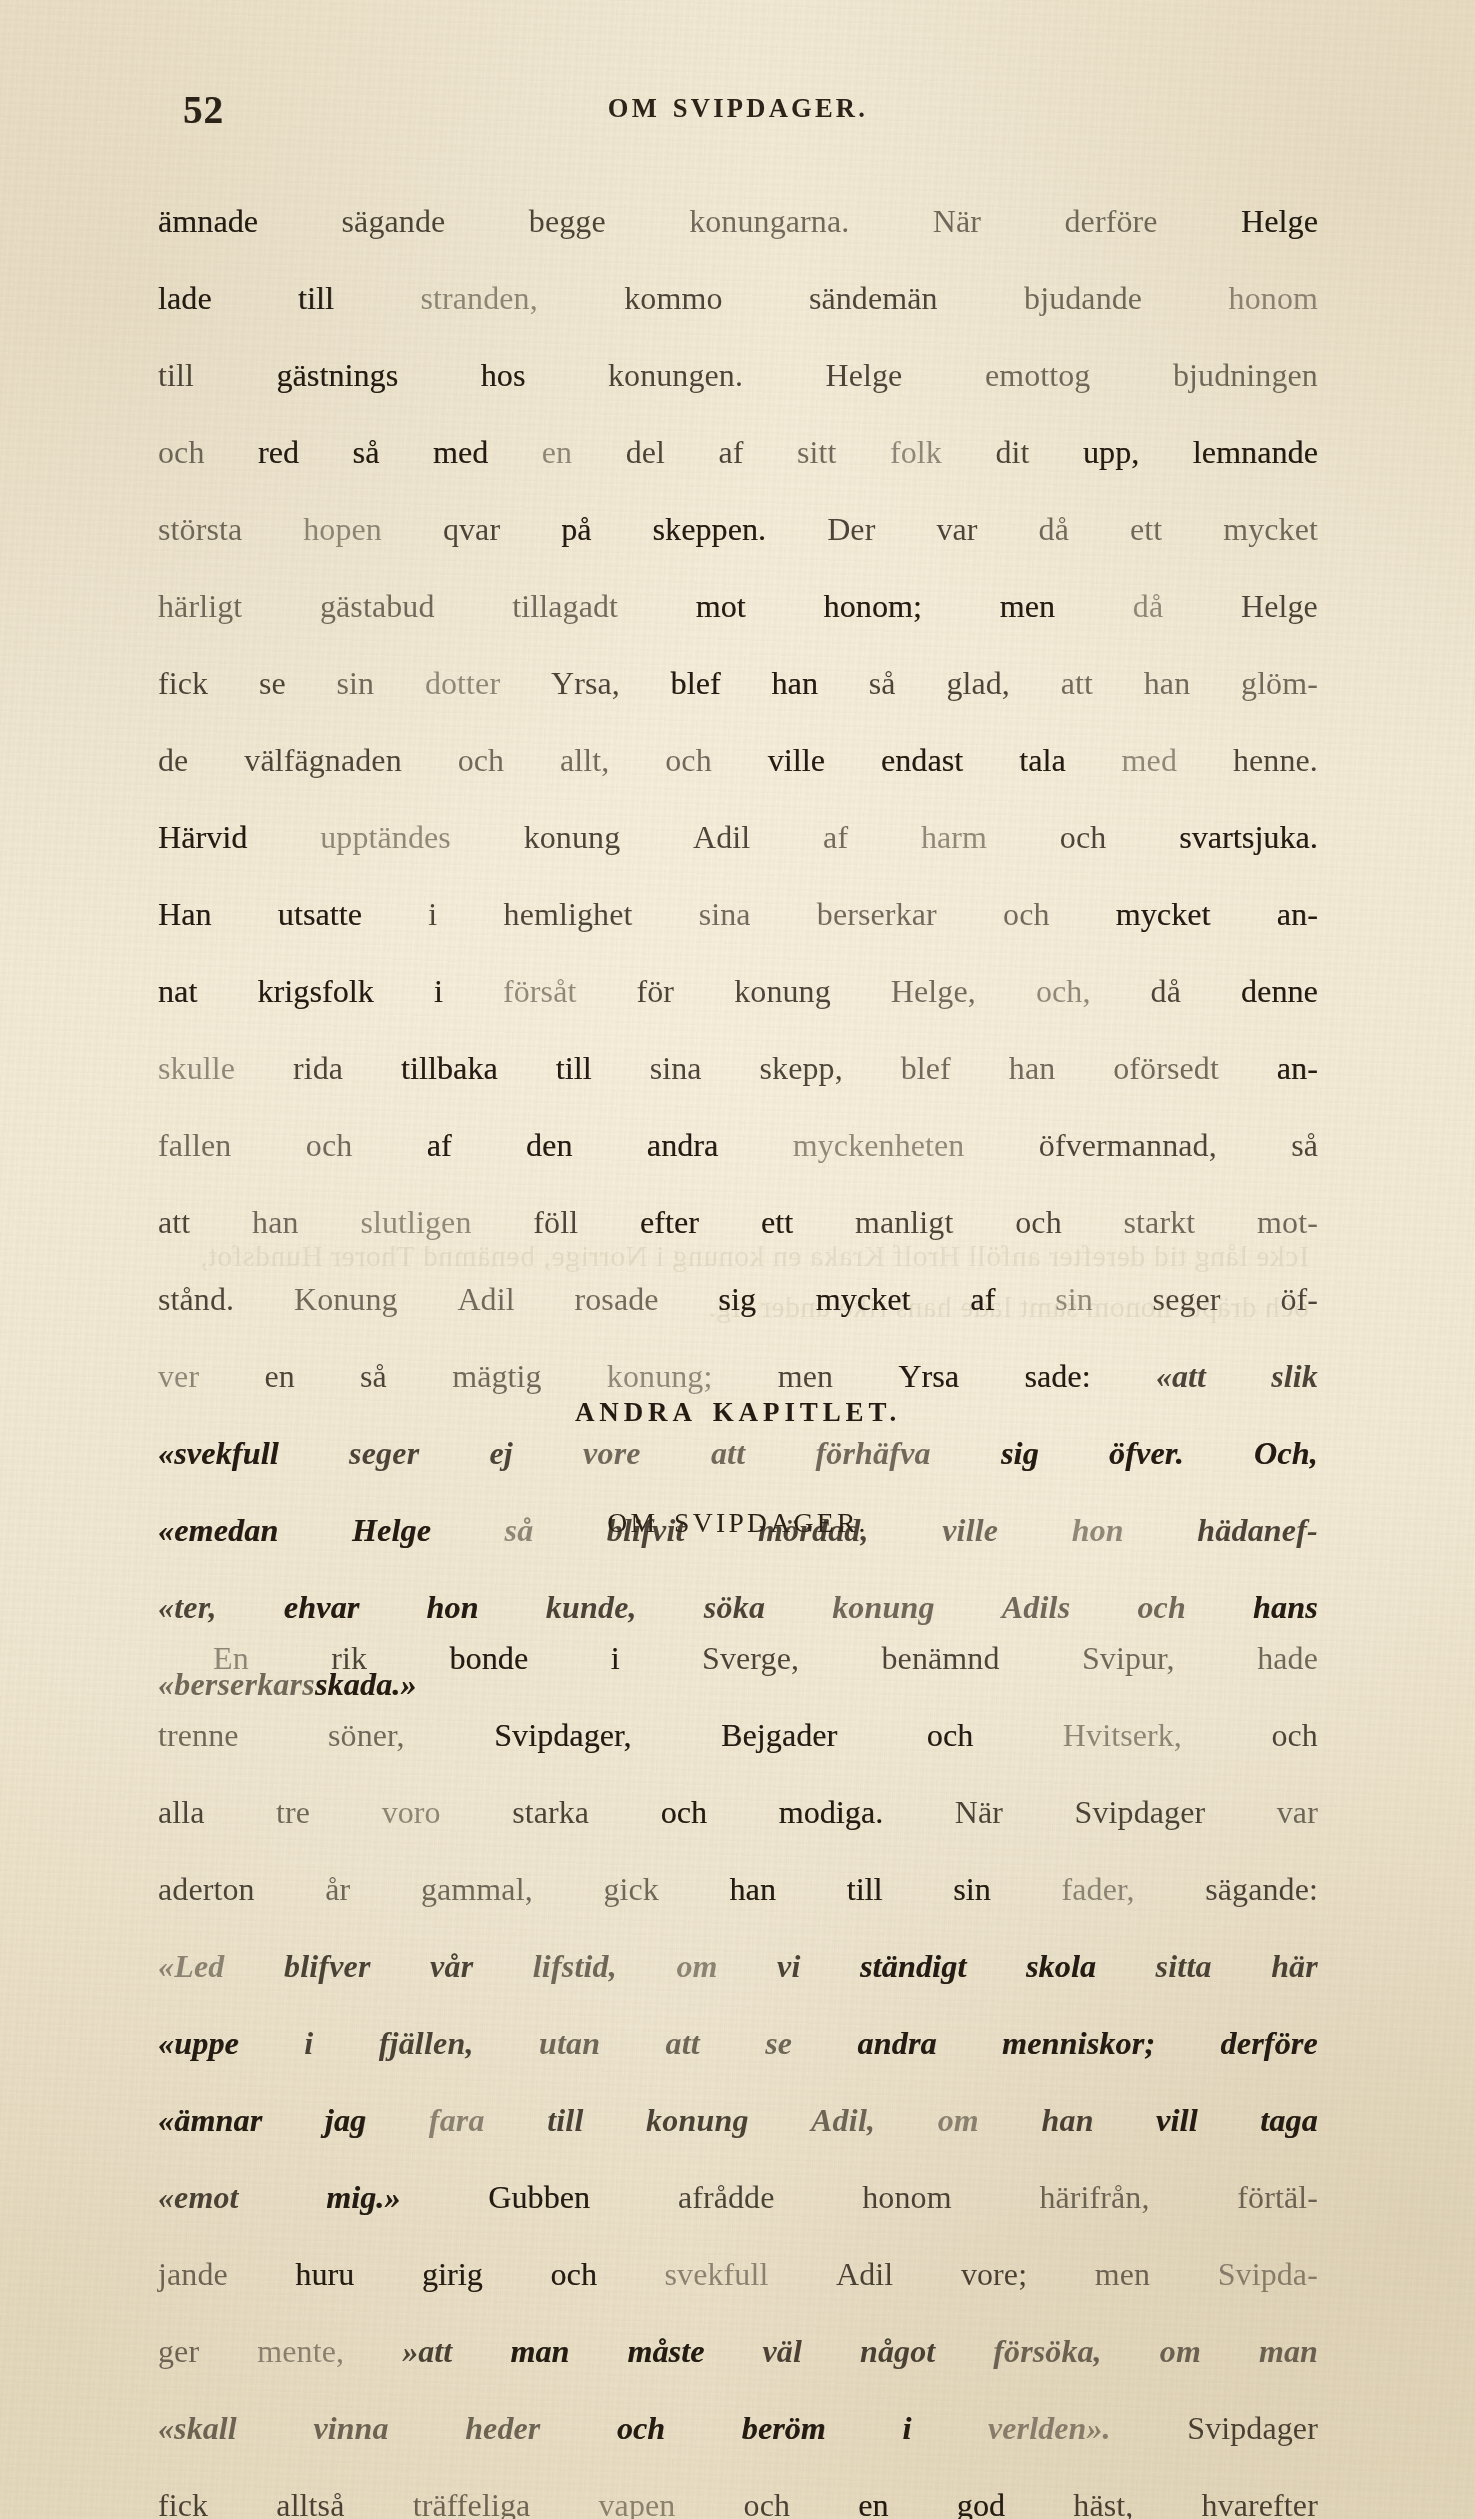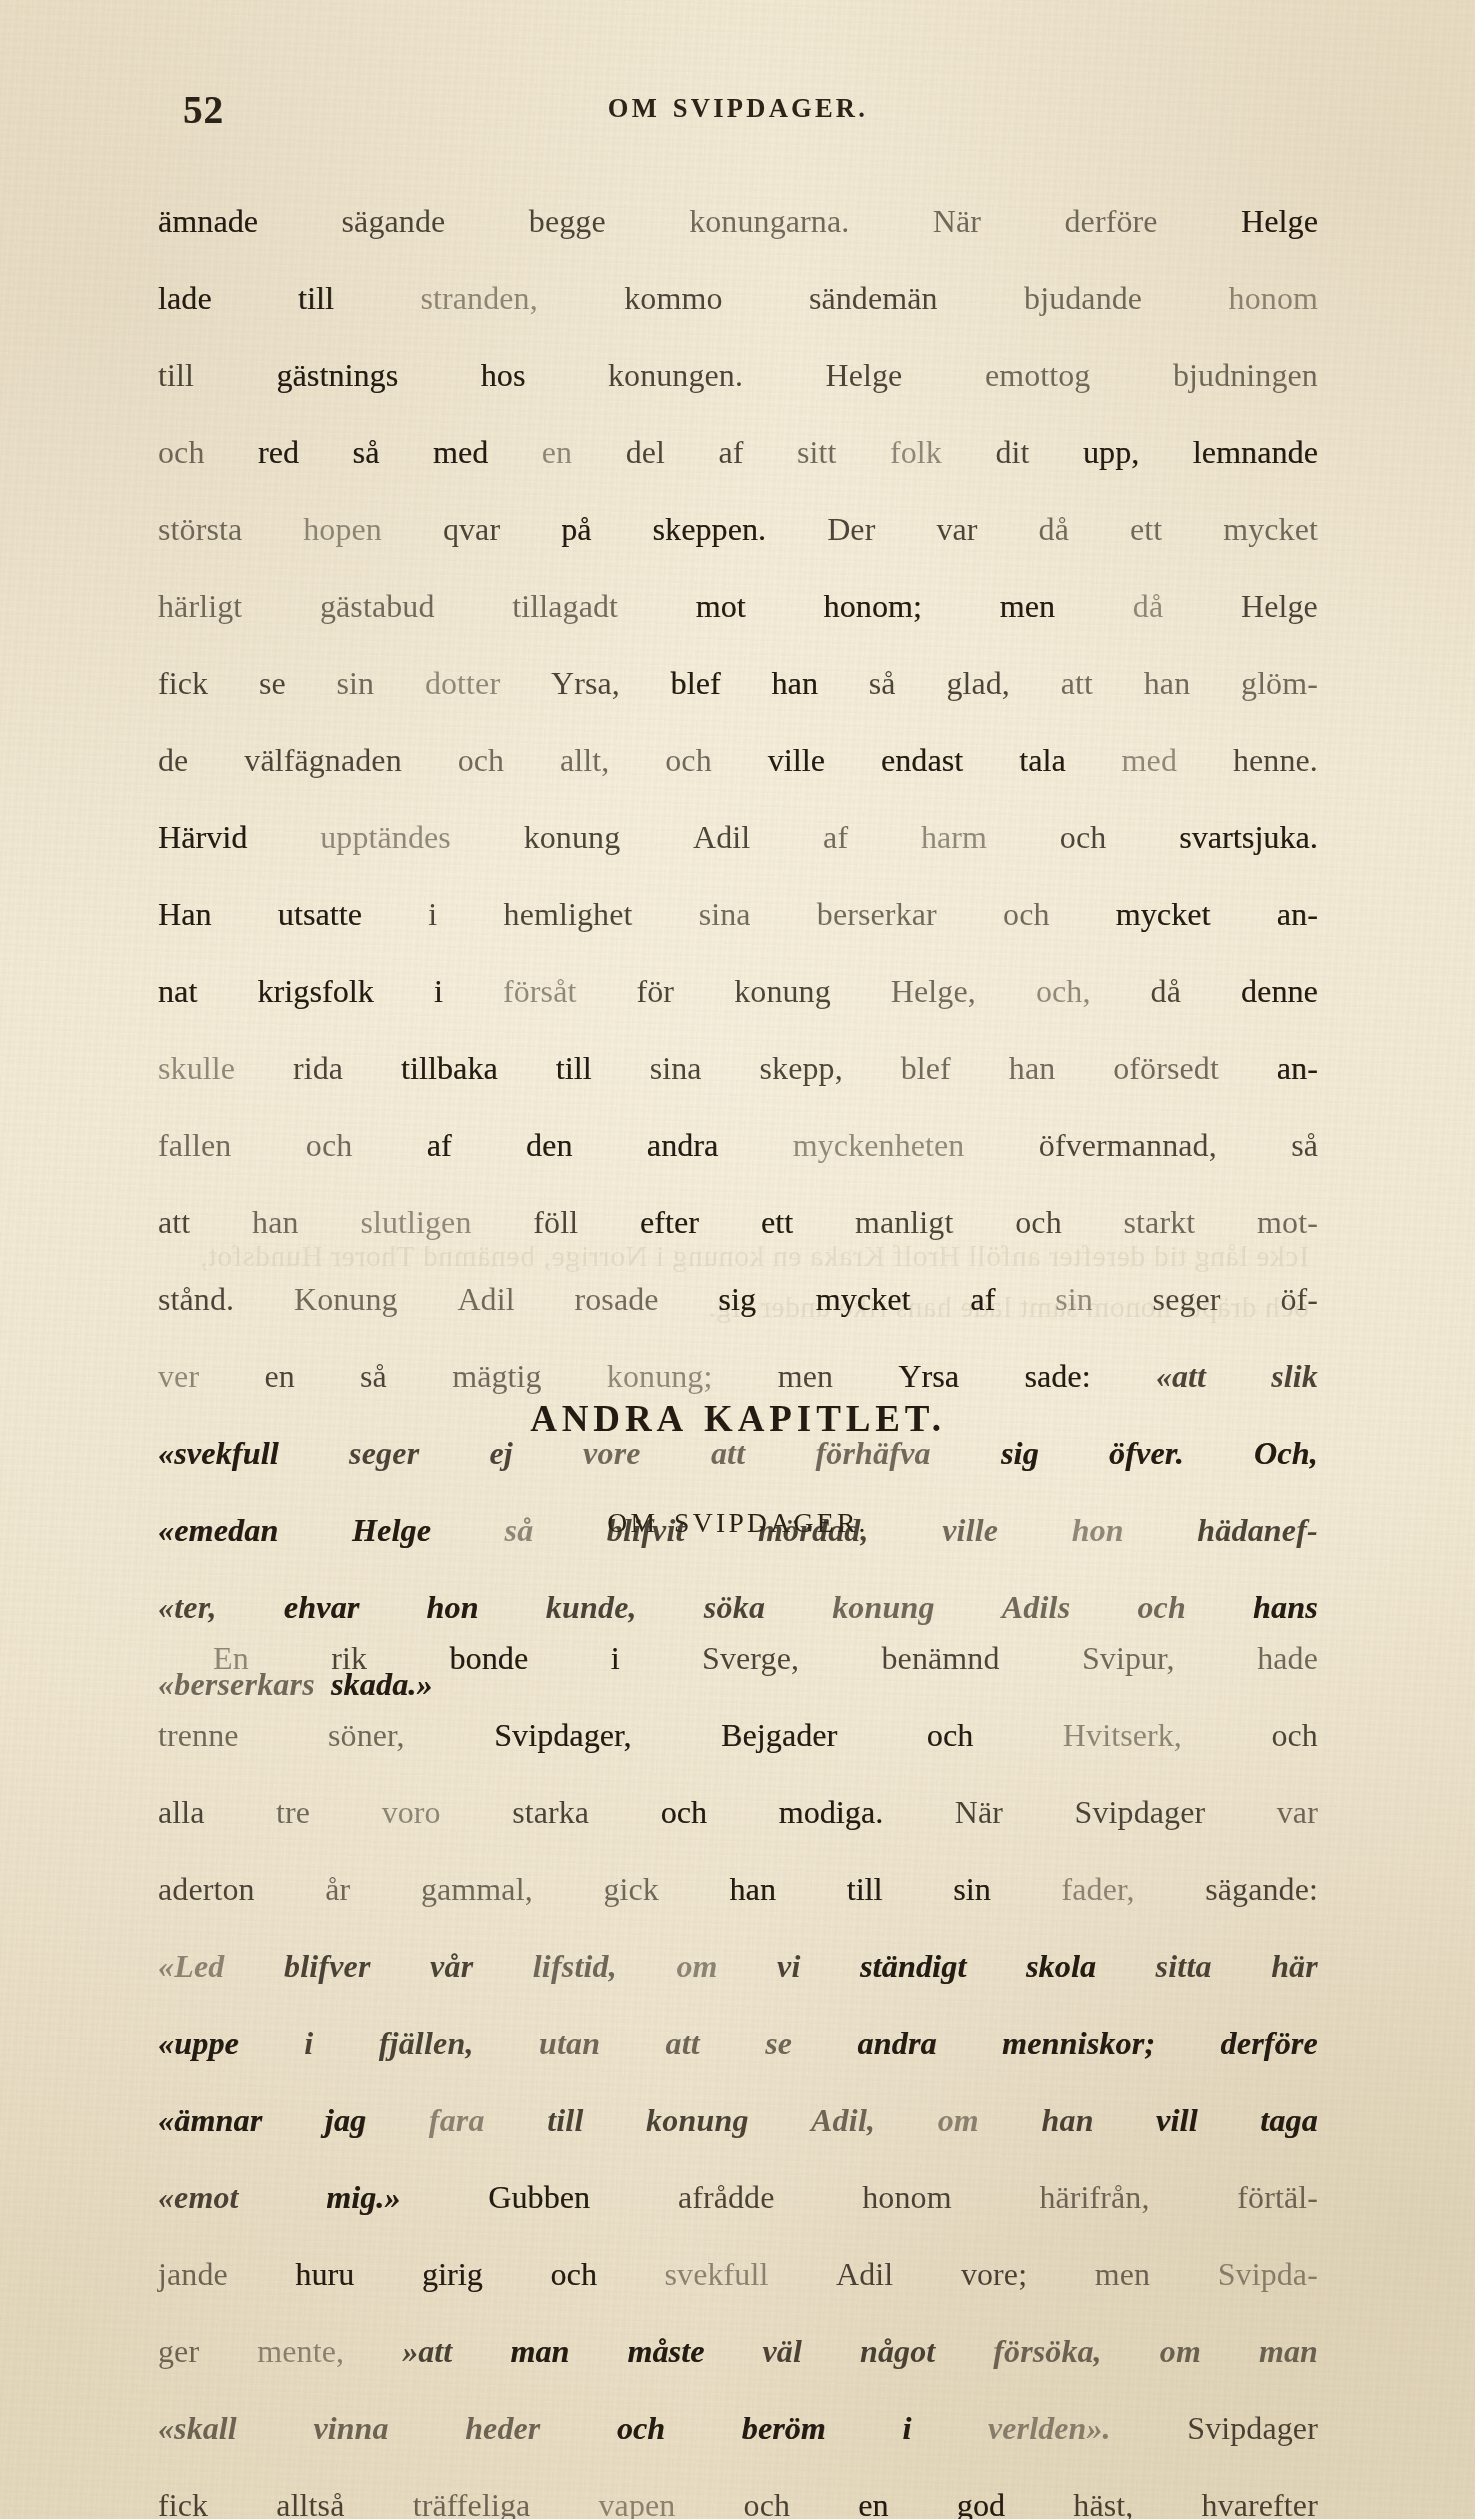--- a/index.html
+++ b/index.html
@@ -118,21 +118,20 @@
     letter-spacing: 0.1px;
     white-space: pre;
     color: #241c12;
     margin-top: 24px;
   }
   .line.just {
     justify-content: space-between;
   }
   .line.left {
     justify-content: flex-start;
-    gap: 16px;
   }
   .line .w { display: inline-block; }
   .line.indent { padding-left: 55px; }
 
   
   .line.ital { font-style: italic; font-weight: 700; letter-spacing: 0.2px; }
   .w.i { font-style: italic; font-weight: 700; }
 
   
   .fade1 { opacity: 0.80; }
@@ -140,21 +139,21 @@
   .fade3 { opacity: 0.47; }
   .dark  { opacity: 1; text-shadow: 0.3px 0 0 rgba(36,28,18,0.55); }
 
   
   .chapter-heading {
     position: absolute;
     top: 1397px;
     left: 0;
     width: 100%;
     text-align: center;
-    font-size: 37px;
+    font-size: 27px;
     font-weight: 700;
     letter-spacing: 4.9px;
     color: #241c12;
     font-family: "Liberation Serif", serif;
   }
   .section-heading {
     position: absolute;
     top: 1507px;
     left: 0;
     width: 100%;

